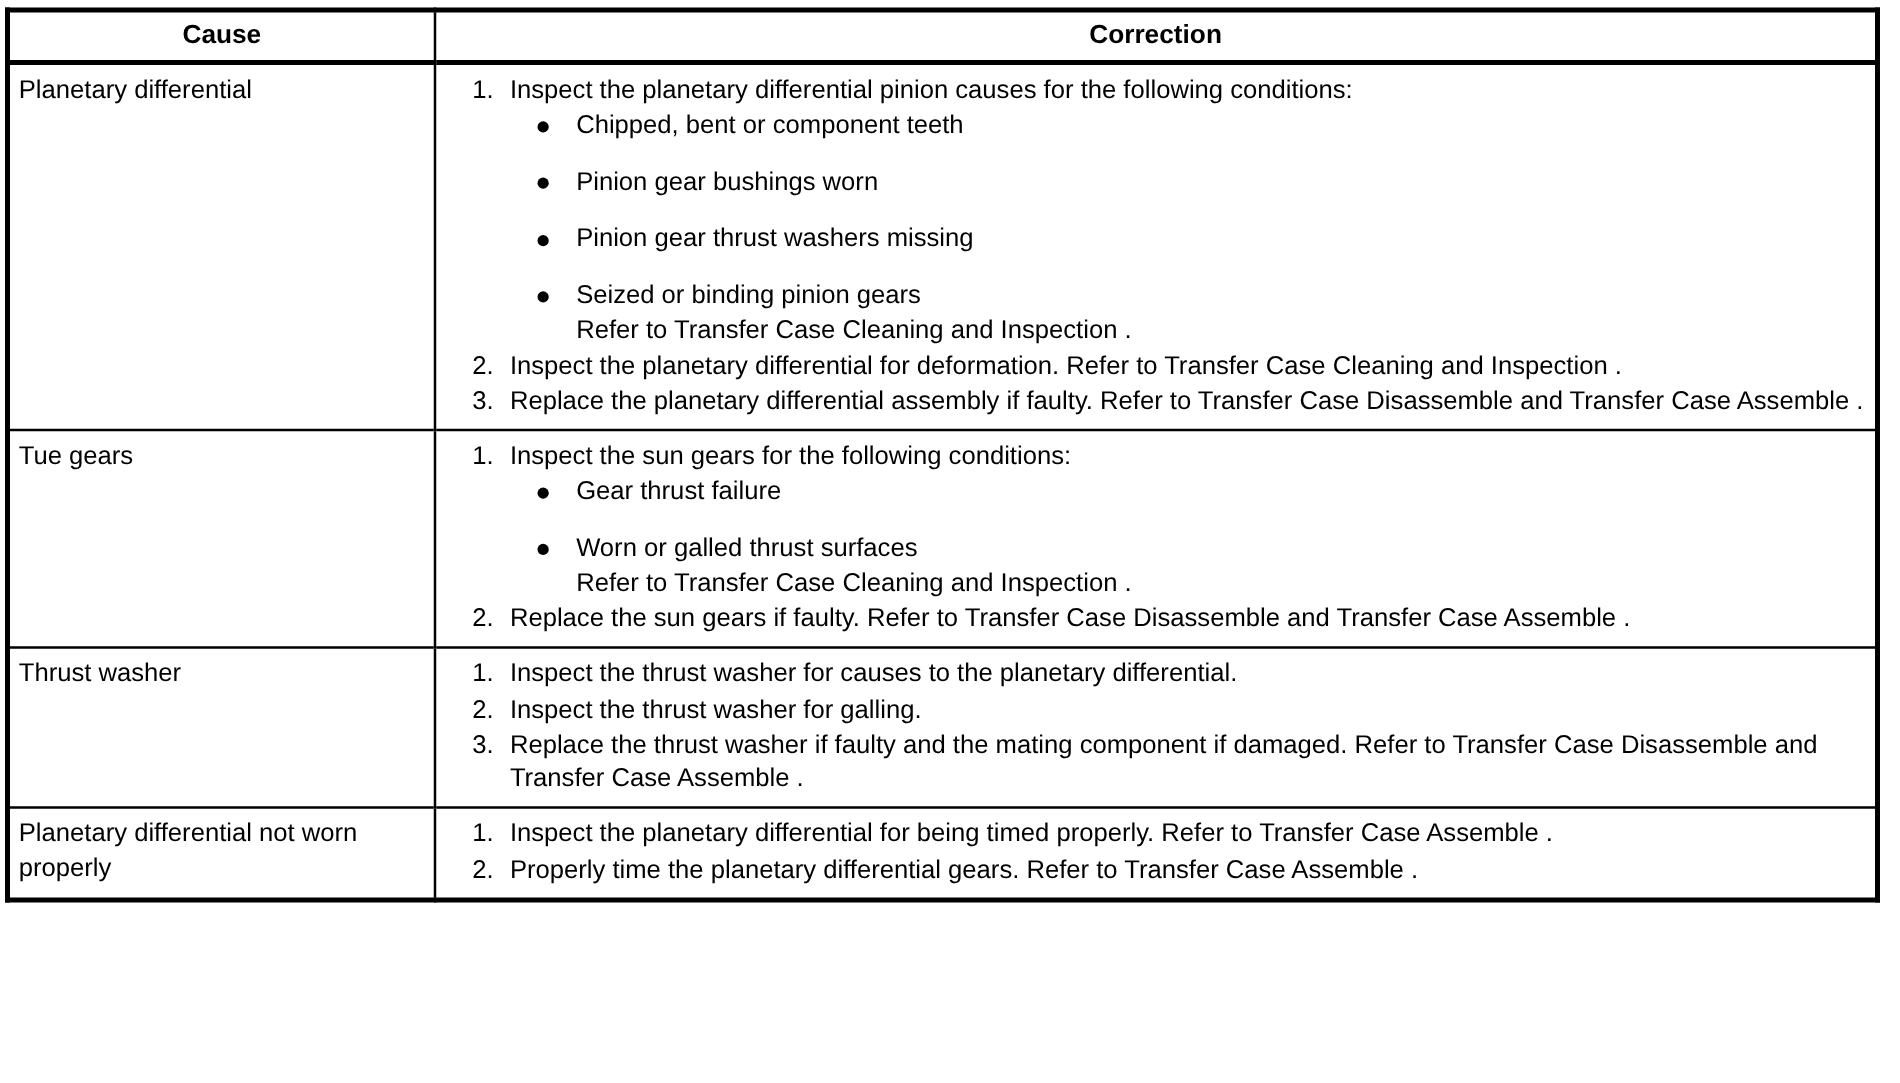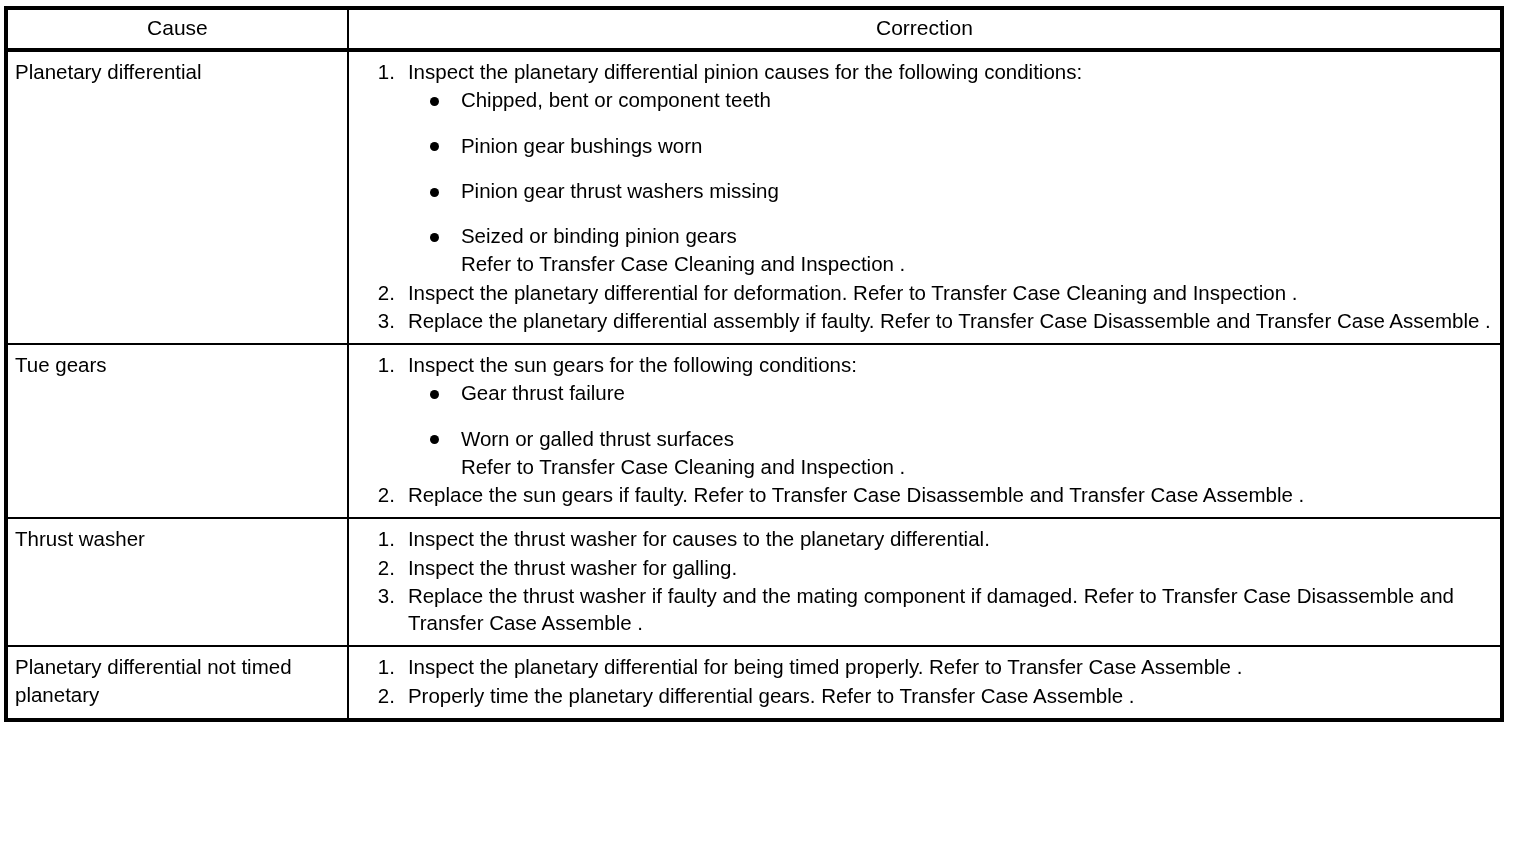--- a/index.html
+++ b/index.html
@@ -31,21 +31,21 @@
   }
 
   table.tsb col.c-cause  { width: 341px; }
   table.tsb col.c-corr   { width: 1151px; }
 
   
   thead th {
     border-bottom: 4px solid #000;
     padding: 6px 0 9px 0;
     font-size: 21px;
-    font-weight: normal;
+    font-weight: bold;
     text-align: center;
     vertical-align: middle;
     line-height: 1.1;
   }
   thead th.th-cause { border-right: 2px solid #000; }
 
   
   tbody td {
     border-top: 2px solid #000;
     vertical-align: top;
@@ -196,21 +196,21 @@
                 <span class="step-text">Inspect the thrust washer for galling.</span>
               </li>
               <li>
                 <span class="num">3.</span>
                 <span class="step-text">Replace the thrust washer if faulty and the mating component if damaged. Refer to Transfer Case Disassemble and Transfer Case Assemble .</span>
               </li>
             </ol>
           </td>
         </tr>
         <tr>
-          <td class="cause-cell">Planetary differential not timed planetary</td>
+          <td class="cause-cell">Planetary differential not worn properly</td>
           <td class="corr-cell">
             <ol class="steps">
               <li>
                 <span class="num">1.</span>
                 <span class="step-text">Inspect the planetary differential for being timed properly. Refer to Transfer Case Assemble .</span>
               </li>
               <li>
                 <span class="num">2.</span>
                 <span class="step-text">Properly time the planetary differential gears. Refer to Transfer Case Assemble .</span>
               </li>

